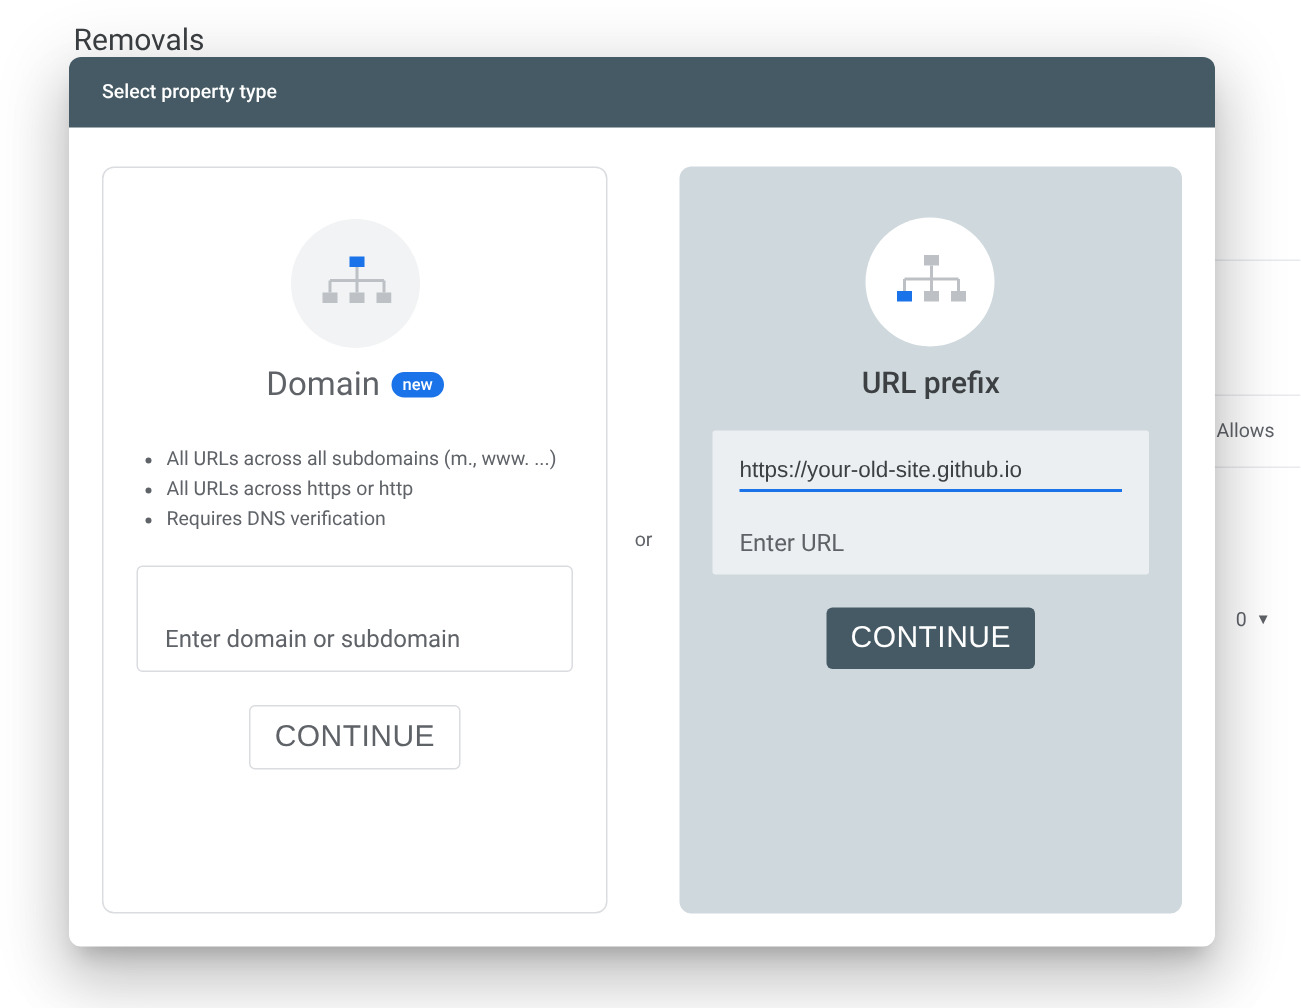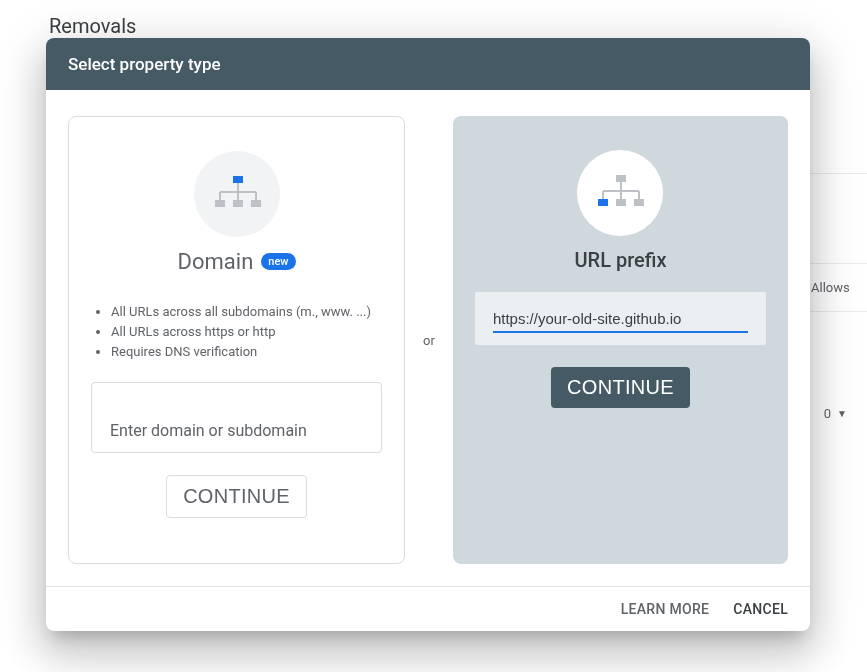--- a/index.html
+++ b/index.html
@@ -66,21 +66,21 @@
       border-radius: 8px;
       box-shadow: 0 11px 15px -7px rgba(0,0,0,0.2), 0 24px 38px 3px rgba(0,0,0,0.14), 0 9px 46px 8px rgba(0,0,0,0.12);
       display: flex;
       flex-direction: column;
       overflow: hidden;
     }
     .modal-header {
       background: #455a64;
       color: #fff;
       padding: 16px 22px;
-      font-size: 17px;
+      font-size: 13px;
       font-weight: 500;
     }
     .modal-body {
       flex: 1;
       padding: 26px 22px 22px 22px;
       display: flex;
       gap: 16px;
       align-items: stretch;
       position: relative;
     }
@@ -270,23 +270,20 @@
           <rect x="2" y="26" width="10" height="7" fill="#1a73e8"></rect>
           <rect x="20" y="26" width="10" height="7" fill="#bdc1c6"></rect>
           <rect x="38" y="26" width="10" height="7" fill="#bdc1c6"></rect>
         </svg>
       </div>
       <div class="card-title-row">
         <span class="card-title card-title-dark">URL prefix</span>
       </div>
       <div class="input-wrap input-wrap-url">
         <input class="text-input text-input-active" type="text" value="https://your-old-site.github.io" style="">
+        <div class="input-helper">Enter URL</div>
       </div>
       <button class="continue-btn continue-btn-primary">CONTINUE</button>
     </div>
 
   </div>
 
-  <div class="modal-footer">
-    <span class="footer-link">LEARN MORE</span>
-    <span class="footer-cancel">CANCEL</span>
-  </div>
 </div>
 
 </body></html>

